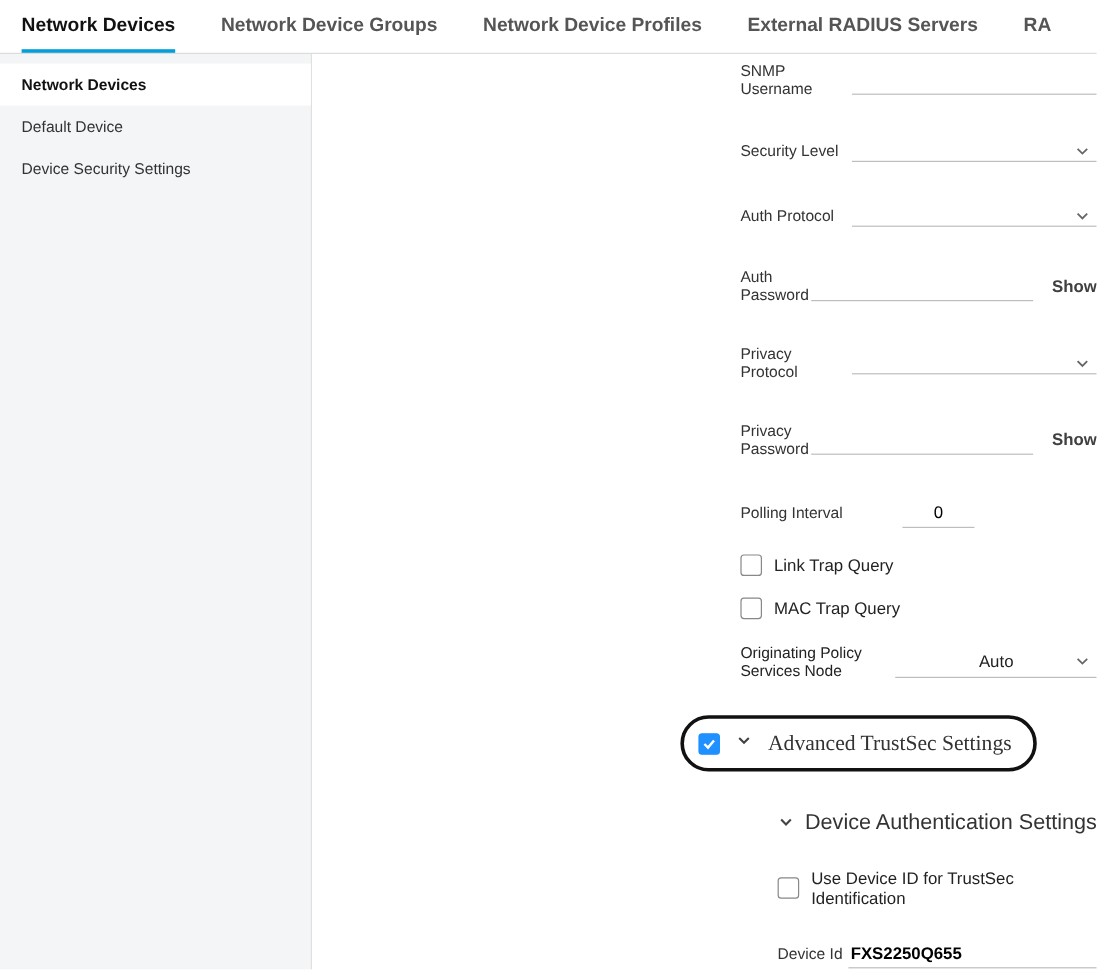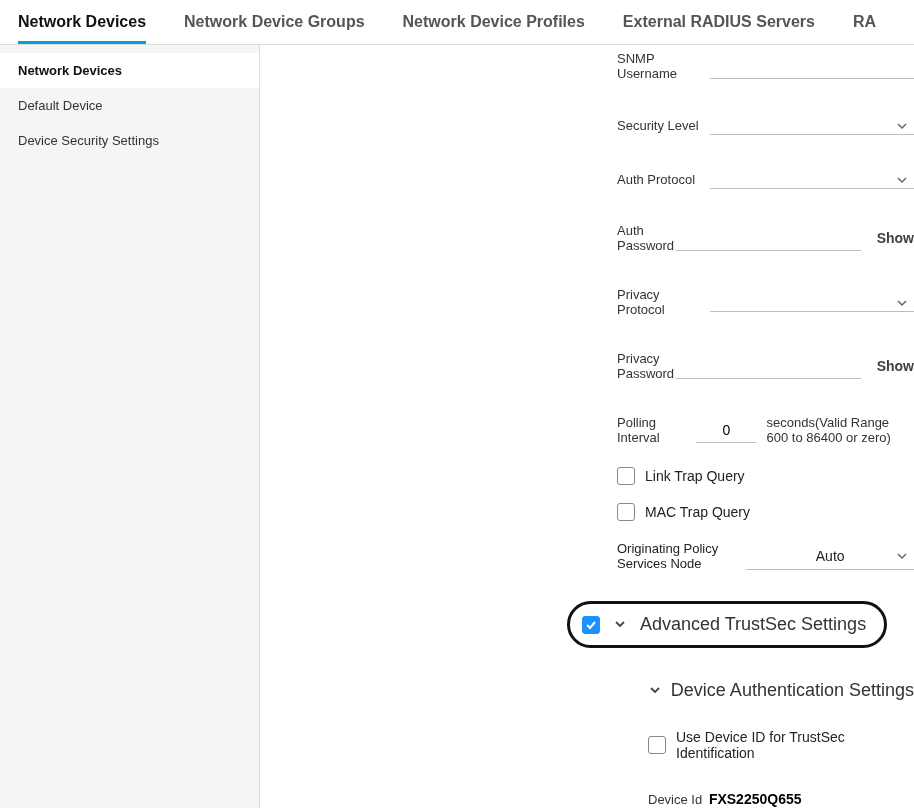--- a/index.html
+++ b/index.html
@@ -134,20 +134,21 @@
   .checkbox.checked svg { width: 12px; height: 12px; display: block; }
   .section-header {
     display: inline-flex;
     align-items: center;
     gap: 14px;
     margin-left: 307px;
     margin-top: 30px;
     border: 3px solid #111;
     border-radius: 26px;
     padding: 10px 18px 10px 12px;
+    font-family: Liberation Serif, serif;
   }
   .section-title {
     font-size: 18px;
     color: #333;
   }
   .sub-section {
     margin-top: 32px;
     padding-left: 378px;
   }
   .sub-header {
@@ -276,21 +277,20 @@
 
     <div class="field-row">
       <div class="field-label">Privacy Password</div>
       <input class="field-input" type="password" value="" style="">
       <span class="show-link">Show</span>
     </div>
 
     <div class="field-row" style="margin-bottom:22px;">
       <div class="field-label">Polling Interval</div>
       <input class="field-input small" value="0" style="">
-      <span class="hint">seconds(Valid Range 600 to 86400 or zero)</span>
     </div>
 
     <div class="check-row">
       <span class="checkbox"></span>
       <span>Link Trap Query</span>
     </div>
 
     <div class="check-row">
       <span class="checkbox"></span>
       <span>MAC Trap Query</span>

